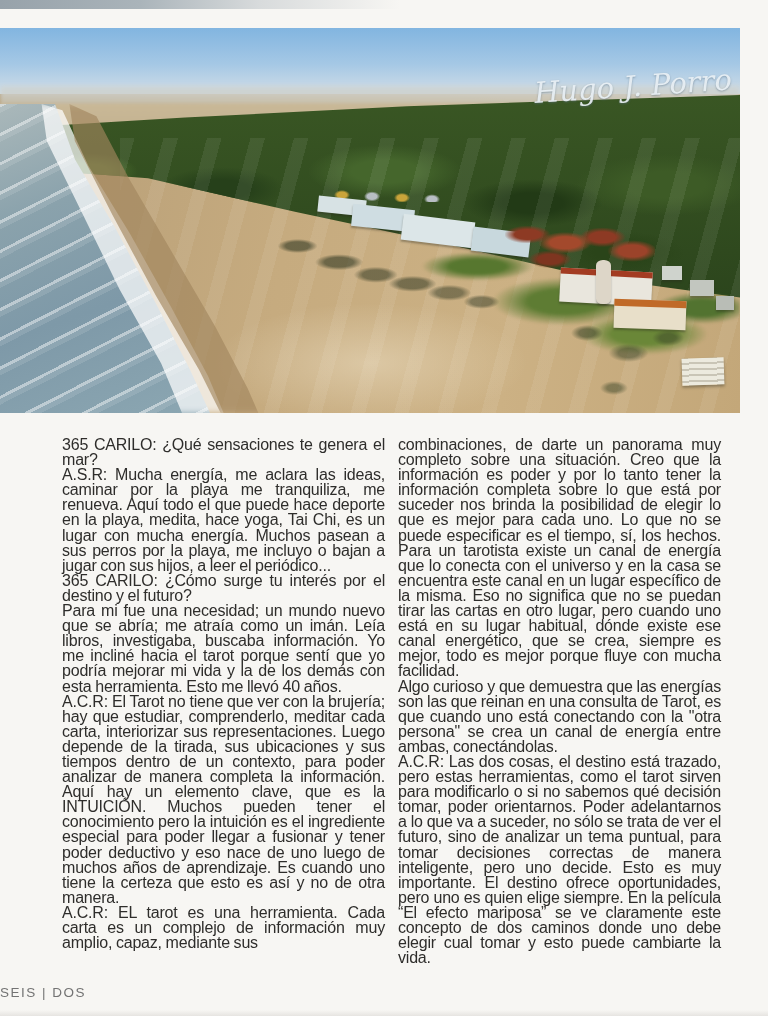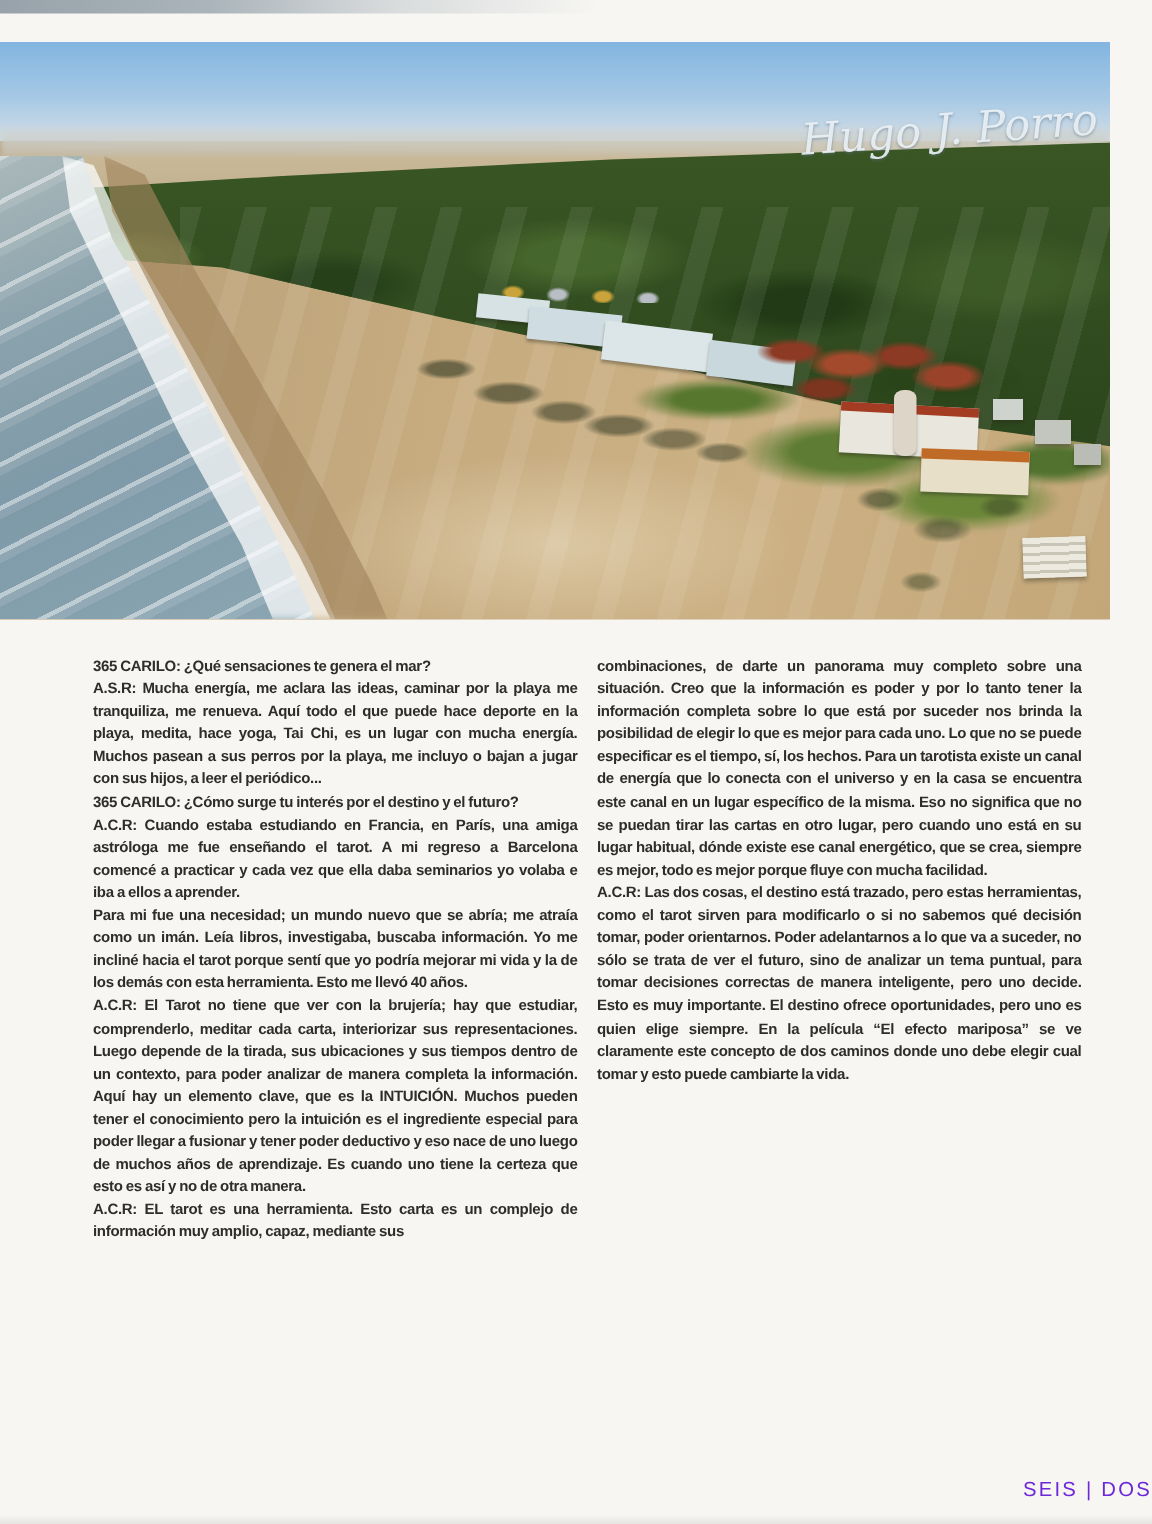--- a/index.html
+++ b/index.html
@@ -119,29 +119,29 @@
     font-family:"DejaVu Serif",serif;font-style:italic;
     font-size:29px;color:rgba(236,243,247,.9);
     transform:rotate(-4deg);
     text-shadow:0 1px 2px rgba(90,110,125,.55);
     white-space:nowrap;}
   
   .article{
     position:absolute;top:437px;left:62px;width:660px;
     display:flex;gap:13px;}
   .col{width:323px;
-    font-size:10px;line-height:15.1px;
+    font-size:16px;line-height:15.1px;
     letter-spacing:-0.2px;word-spacing:-0.5px;
-    text-align:justify;font-weight:bold;}
+    text-align:justify;}
   .col p{margin:0;}
   .col p + p.q{}
   
   .pagenum{
     position:absolute;left:0;right:0;bottom:16px;
-    text-align:right;font-size:13.5px;letter-spacing:1.5px;color:#6d28d9;}
+    text-align:left;font-size:13.5px;letter-spacing:1.5px;color:#737373;}
 </style>
 </head>
 <body>
 
 <div class="top-sliver"></div>
 
 <figure class="photo">
   <div class="sky"></div>
   <div class="horizon-haze"></div>
   <div class="far-dunes"></div>
@@ -169,26 +169,26 @@
   <div class="bldg b7"></div>
   <div class="white-iso"></div>
   <div class="signature">Hugo J. Porro</div>
 </figure>
 
 <main class="article">
   <section class="col">
     <p class="q">365 CARILO: ¿Qué sensaciones te genera el mar?</p>
     <p class="a">A.S.R: Mucha energía, me aclara las ideas, caminar por la playa me tranquiliza, me renueva.  Aquí todo el que puede hace deporte en la playa, medita, hace yoga, Tai Chi, es un lugar con mucha energía. Muchos pasean a sus perros por la playa, me incluyo o bajan a jugar con sus hijos, a leer el periódico...</p>
     <p class="q">365 CARILO: ¿Cómo surge tu interés por el destino y el futuro?</p>
-    <p class="a">A.C.R: Cuando estaba estudiando en Francia, en París, una amiga astróloga me fue enseñando el tarot. A mi regreso a Barcelona comencé a practicar y cada vez que ella daba seminarios yo volaba e iba a ellos a aprender.</p>
     <p class="a">Para mi fue una necesidad; un mundo nuevo que se abría; me atraía como un imán. Leía libros, investigaba, buscaba información. Yo me incliné hacia el tarot porque sentí que yo podría mejorar mi vida y la de los demás con esta herramienta. Esto me llevó 40 años.</p>
     <p class="a">A.C.R:  El Tarot no tiene que ver con la brujería; hay que estudiar, comprenderlo, meditar cada carta, interiorizar sus representaciones. Luego depende de la tirada, sus ubicaciones y sus tiempos dentro de un contexto, para poder analizar de manera completa la información. Aquí hay un elemento clave, que es la INTUICIÓN. Muchos pueden tener el conocimiento pero la intuición es el ingrediente especial para poder llegar a fusionar y tener poder deductivo y eso nace de uno luego de muchos años de aprendizaje. Es cuando uno tiene la certeza que esto es así y no de otra manera.</p>
-    <p class="a">A.C.R: EL tarot es una herramienta. Esto carta es un complejo de información muy amplio, capaz, mediante sus</p>
+    <p class="a">A.C.R: EL tarot es una herramienta. Cada carta es un complejo de información muy amplio, capaz, mediante sus</p>
   </section>
   <section class="col">
     <p class="a">combinaciones, de darte un panorama muy completo sobre una situación. Creo que la información es poder y por lo tanto tener la información completa sobre lo que está por suceder nos brinda la posibilidad de elegir lo que es mejor para cada uno. Lo que no se puede especificar es el tiempo, sí, los hechos. Para un tarotista existe un canal de energía que lo conecta con el universo y en la casa se encuentra este canal en un lugar específico de la misma. Eso no significa que no se puedan tirar las cartas en otro lugar, pero cuando uno está en su lugar habitual, dónde existe ese canal energético, que se crea, siempre es mejor, todo es mejor porque fluye con mucha facilidad.</p>
+    <p class="a">Algo curioso y que demuestra que las energías son las que reinan en una consulta de Tarot, es que cuando uno está conectando con la "otra persona" se crea un canal de energía entre ambas, conectándolas.</p>
     <p class="a">A.C.R:  Las dos cosas, el destino está trazado, pero estas herramientas, como el tarot sirven para modificarlo o si no sabemos qué decisión tomar, poder orientarnos. Poder adelantarnos a lo que va a suceder, no sólo se trata de ver el futuro, sino de analizar un tema puntual, para tomar decisiones correctas de manera inteligente, pero uno decide. Esto es muy importante. El destino ofrece oportunidades, pero uno es quien elige siempre. En la película “El efecto mariposa” se ve claramente este concepto de dos caminos donde uno debe elegir cual tomar y esto puede cambiarte la vida.</p>
   </section>
 </main>
 
 <footer class="pagenum">SEIS | DOS</footer>
 
 <div class="bottom-edge"></div>
 
 </body></html>

